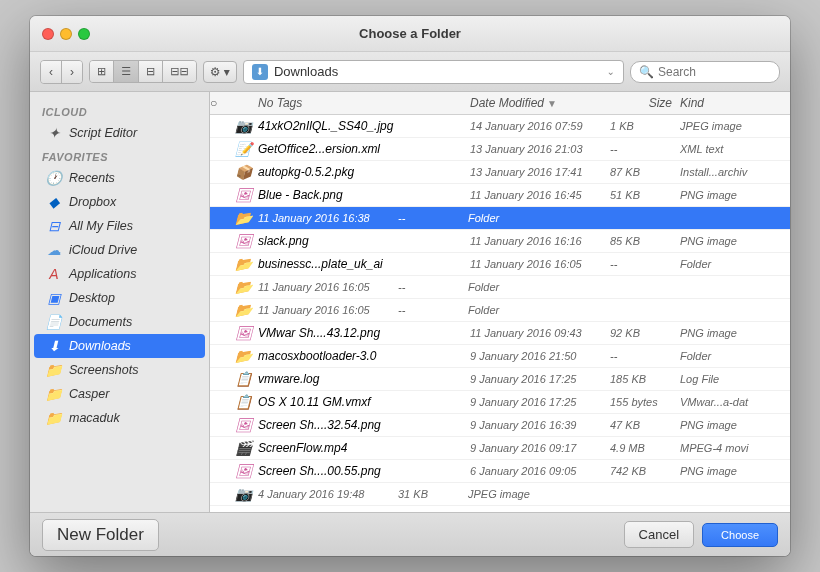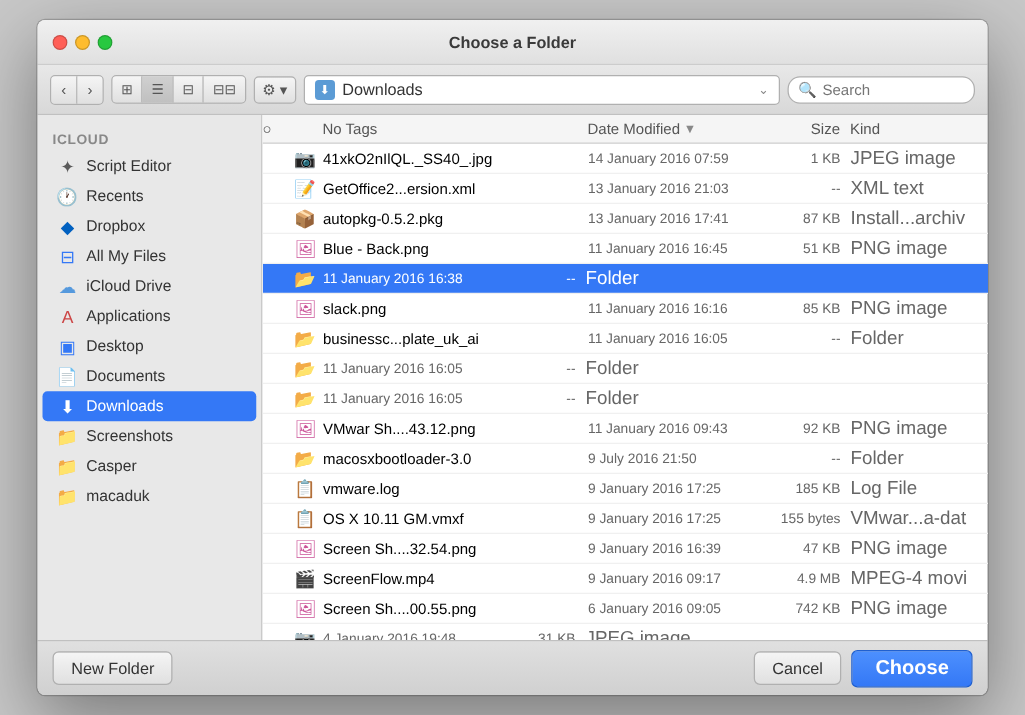--- a/index.html
+++ b/index.html
@@ -136,20 +136,21 @@
       border-radius: 10px;
       padding: 3px 8px;
       gap: 4px;
       width: 150px;
     }
     .search-icon { color: #aaa; font-size: 12px; }
     .search-input { border: none; outline: none; font-size: 12px; color: #888; flex: 1; background: transparent; }
     .content {
       display: flex;
       height: 420px;
+      font-style: italic;
     }
     .sidebar {
       width: 180px;
       background: #e8e8e8;
       border-right: 1px solid #c0c0c0;
       overflow-y: auto;
       padding: 8px 0;
     }
     .sidebar-section-header {
       font-size: 11px;
@@ -235,27 +236,26 @@
       width: 140px;
       font-size: 11px;
       color: #666;
       white-space: nowrap;
       flex-shrink: 0;
     }
     .file-size {
       width: 70px;
       font-size: 11px;
       color: #666;
-      text-align: right;
       padding-right: 8px;
       flex-shrink: 0;
     }
     .file-kind {
       width: 110px;
-      font-size: 15px;
+      font-size: 11px;
       color: #666;
       flex-shrink: 0;
     }
     .table-thead-row {
       display: flex;
       align-items: center;
       padding: 4px 0;
       background: #f5f5f5;
       border-bottom: 1px solid #d0d0d0;
       font-size: 12px;
@@ -277,42 +277,42 @@
       padding: 0 12px;
       border-top: 1px solid #c0c0c0;
       gap: 8px;
     }
     .footer-spacer { flex: 1; }
     .btn-new-folder {
       background: linear-gradient(to bottom, #f5f5f5, #e0e0e0);
       border: 1px solid #b0b0b0;
       border-radius: 5px;
       padding: 5px 14px;
-      font-size: 13px;
+      font-size: 17px;
       cursor: pointer;
       color: #333;
     }
     .btn-cancel {
       background: linear-gradient(to bottom, #f5f5f5, #e0e0e0);
       border: 1px solid #b0b0b0;
       border-radius: 5px;
       padding: 5px 14px;
       font-size: 13px;
       cursor: pointer;
       color: #333;
     }
     .btn-choose {
       background: linear-gradient(to bottom, #4d90fe, #3478f6);
       border: 1px solid #2060d0;
       border-radius: 5px;
       padding: 5px 18px;
-      font-size: 16px;
+      font-size: 11px;
       cursor: pointer;
       color: white;
-      font-weight: 700;
+      font-weight: 400;
     }
   </style>
 </head>
 <body>
 
 <div class="window">
 
   <div class="titlebar">
     <div class="traffic-lights">
       <div class="traffic-light tl-close"></div>
@@ -347,20 +347,21 @@
 
   <div class="content">
 
     <div class="sidebar">
       <div class="sidebar-section-header">iCloud</div>
       <div class="sidebar-item">
         <span class="si-icon">✦</span>
         <span>Script Editor</span>
       </div>
 
+      <div class="sidebar-section-header">Favorites</div>
 
       <div class="sidebar-item">
         <span class="si-icon blue">🕐</span>
         <span>Recents</span>
       </div>
       <div class="sidebar-item">
         <span class="si-icon" style="color:#0060c0">◆</span>
         <span>Dropbox</span>
       </div>
       <div class="sidebar-item">
@@ -490,21 +491,21 @@
     <div class="file-icon" style="color:#cc5599;font-size:14px">🖼</div>
     <div class="file-name">VMwar Sh....43.12.png</div>
     <div class="file-date">11 January 2016 09:43</div>
     <div class="file-size">92 KB</div>
     <div class="file-kind">PNG image</div>
   </div>
           <div class="file-row">
     <div class="file-check"></div>
     <div class="file-icon" style="color:#5b9bd5;font-size:14px">📂</div>
     <div class="file-name">macosxbootloader-3.0</div>
-    <div class="file-date">9 July 2016 21:50</div>
+    <div class="file-date">9 January 2016 21:50</div>
     <div class="file-size">--</div>
     <div class="file-kind">Folder</div>
   </div>
           <div class="file-row">
     <div class="file-check"></div>
     <div class="file-icon" style="color:#888;font-size:14px">📋</div>
     <div class="file-name">vmware.log</div>
     <div class="file-date">9 January 2016 17:25</div>
     <div class="file-size">185 KB</div>
     <div class="file-kind">Log File</div>

